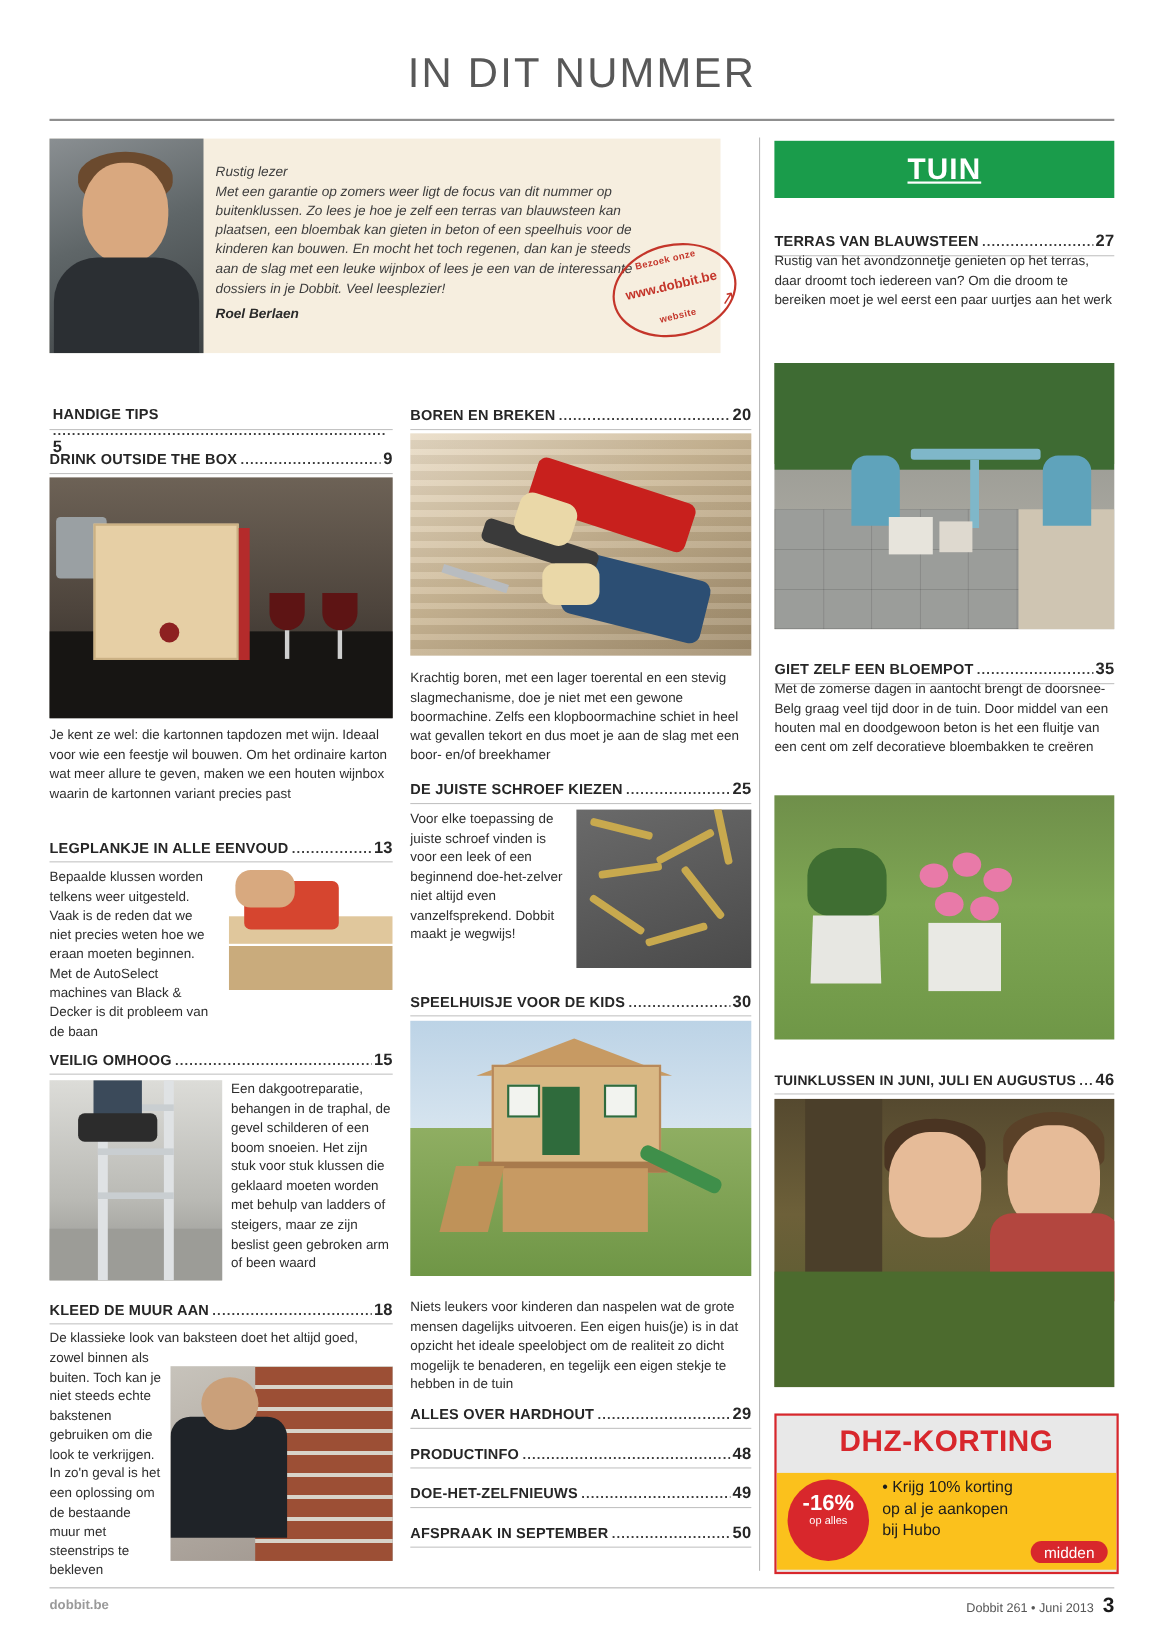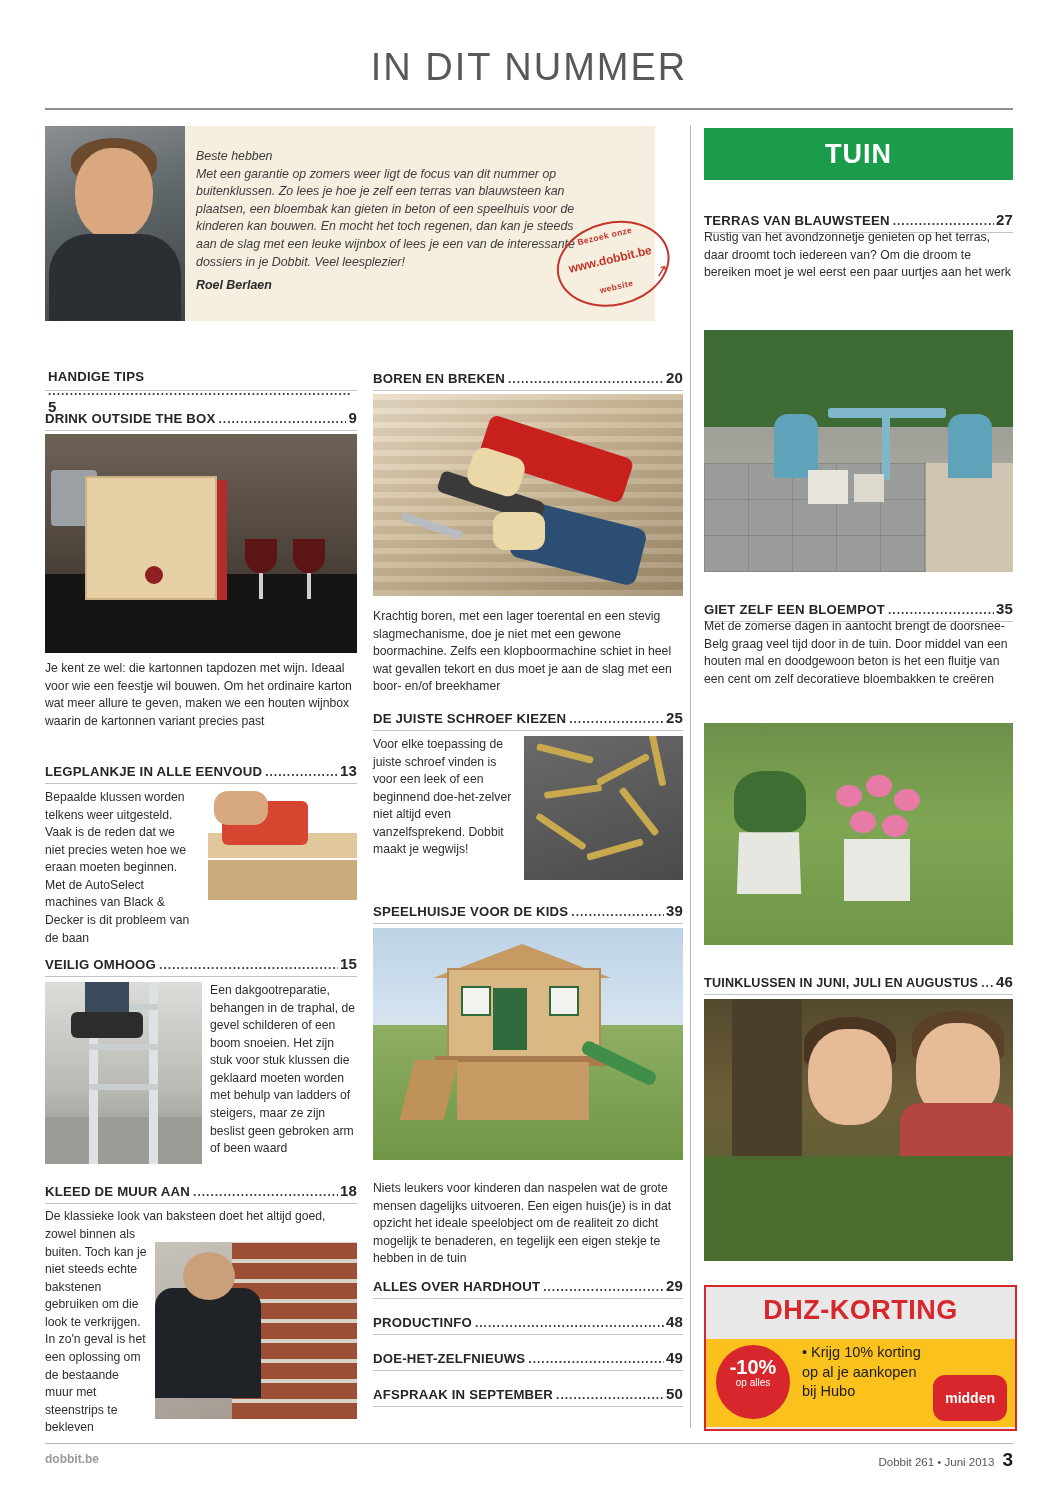--- a/index.html
+++ b/index.html
@@ -279,20 +279,21 @@
     left: 704px; top: 128px;
     width: 309px; height: 52px;
     background: #1a9c4b;
     color: #fff;
     font-size: 27px;
     font-weight: bold;
     letter-spacing: 1px;
     display: flex;
     align-items: center;
     justify-content: center;
+    text-decoration: underline;
   }
 
   
   .dhz-banner {
     position: absolute;
     left: 704px; top: 1285px;
     width: 309px; height: 142px;
     background: #e8e8e8;
     border: 2px solid #d8272c;
     overflow: hidden;
@@ -331,22 +332,22 @@
     font-size: 14.5px;
     color: #1c1c1c;
     line-height: 1.35;
   }
   .dhz-banner .hubo {
     position: absolute;
     right: 8px; bottom: 8px;
     background: #d8272c;
     color: #fff;
     font-size: 14px;
-    font-weight: bold;
-    padding: 15px 12px;
+    font-weight: normal;
+    padding: 2px 12px;
     border-radius: 12px;
   }
 
   
   .rule-bottom {
     position: absolute;
     left: 45px; top: 1443px;
     width: 968px; height: 1px;
     background: #b5b5b5;
   }
@@ -377,21 +378,21 @@
   <div class="rule-top"></div>
   <div class="vrule"></div>
 
   <div class="editorial"></div>
   <div class="photo editor-photo">
     <div class="hair"></div>
     <div class="face"></div>
     <div class="body"></div>
   </div>
   <div class="editor-text">
-    <p>Beste hebben</p>
+    <p>Rustig lezer</p>
     <p>Met een garantie op zomers weer ligt de focus van dit nummer op buitenklussen. Zo lees je hoe je zelf een terras van blauwsteen kan plaatsen, een bloembak kan gieten in beton of een speelhuis voor de kinderen kan bouwen. En mocht het toch regenen, dan kan je steeds aan de slag met een leuke wijnbox of lees je een van de interessante dossiers in je Dobbit. Veel leesplezier!</p>
     <div class="editor-sign">Roel Berlaen</div>
   </div>
   <div class="stamp">
     <div class="ring"></div>
     <div class="s-top">Bezoek onze</div>
     <div class="s-mid">www.dobbit.be</div>
     <div class="s-bot">website</div>
     <div class="arrow">↗</div>
   </div>
@@ -497,21 +498,21 @@
     <div class="sc" style="left:86px;top:72px;transform:rotate(52deg);"></div>
     <div class="sc" style="left:8px;top:92px;transform:rotate(34deg);"></div>
     <div class="sc" style="left:62px;top:110px;transform:rotate(-16deg);"></div>
     <div class="sc" style="left:104px;top:18px;transform:rotate(78deg);"></div>
   </div>
   <div class="body-text" style="left:373px; top:736px; width:140px;">Voor elke toepassing de juiste schroef vinden is voor een leek of een beginnend doe-het-zelver niet altijd even vanzelfsprekend. Dobbit maakt je wegwijs!</div>
 
   <div class="toc-line" style="left:373px; top:902px; width:310px;">
     <span class="lbl">SPEELHUISJE VOOR DE KIDS</span>
     <span class="dots">.......................................</span>
-    <span class="pg">39</span>
+    <span class="pg">30</span>
   </div>
   <div class="rule-under" style="left:373px; top:923px; width:310px;"></div>
   <div class="photo ph-play" style="left:373px; top:928px; width:310px; height:232px;">
     <div class="roof"></div>
     <div class="house"></div>
     <div class="win" style="left:88px;"></div>
     <div class="win" style="left:176px;"></div>
     <div class="door"></div>
     <div class="deck"></div>
     <div class="legs"></div>
@@ -607,21 +608,21 @@
     <div class="k2h"></div>
       <div class="k2"></div>
     <div class="coat"></div>
     <div class="leaf"></div>
   </div>
 
   <div class="dhz-banner">
     <div class="dhz-title">DHZ-KORTING</div>
     <div class="dhz-yellow"></div>
     <div class="badge">
-      <div class="b1">-10%</div>
+      <div class="b1">-16%</div>
       <div class="b2">op alles</div>
     </div>
     <div class="dhz-lines">
       <div>• Krijg 10% korting</div>
       <div>op al je aankopen</div>
       <div>bij Hubo</div>
     </div>
     <div class="hubo">midden</div>
   </div>
 

